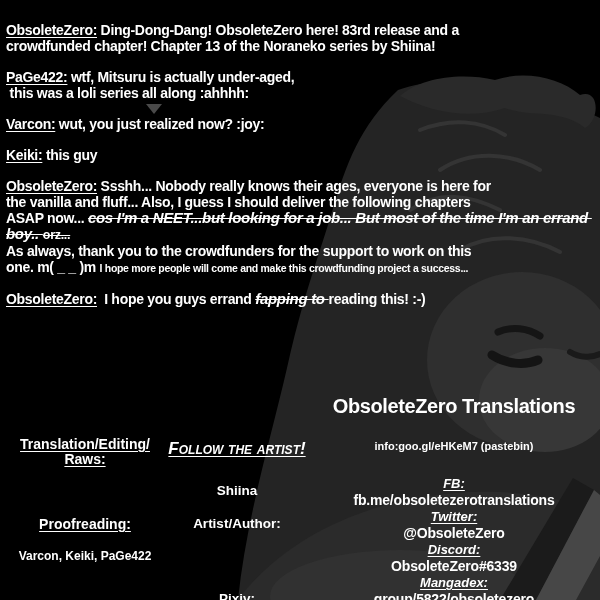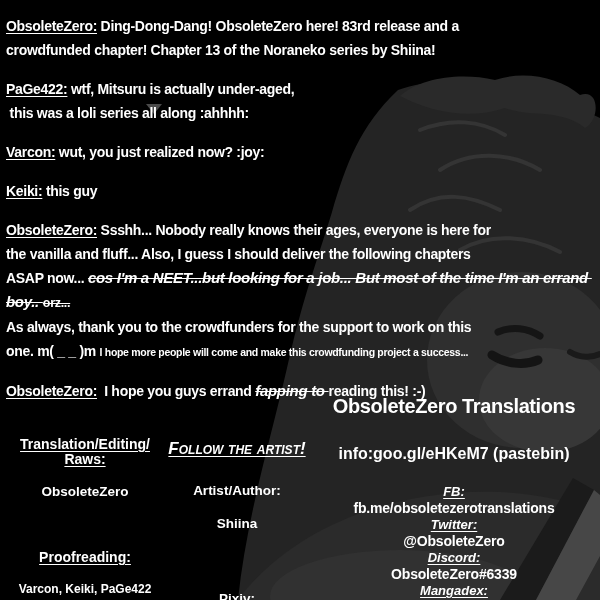--- a/index.html
+++ b/index.html
@@ -5,21 +5,21 @@
   html,body{margin:0;padding:0;}
   body{
     width:600px;height:600px;position:relative;overflow:hidden;
     background:#000;color:#fff;
     font-family:"Liberation Sans",sans-serif;font-weight:bold;
   }
   #bg-art{position:absolute;top:0;left:0;z-index:0;}
   .layer{position:absolute;z-index:2;}
 
   
-  .chat{top:14px;left:6px;width:588px;font-size:14px;line-height:24px;
+  .chat{top:22px;left:6px;width:588px;font-size:14px;line-height:16px;
         letter-spacing:-0.3px;white-space:pre-wrap;}
   .msg{margin-bottom:15px;}
   .speaker{text-decoration:underline;text-underline-offset:2px;}
   .seg-n{}
   .seg-small{font-size:10.5px;}
   .seg-strike-small{font-size:15px;font-style:italic;text-decoration:line-through;}
   .seg-strike{font-size:12.5px;text-decoration:line-through;}
 
   
   .col{text-align:center;white-space:pre-line;}
@@ -32,21 +32,21 @@
   .plain12{font-size:12px;line-height:13px;}
 
   .block-proof{margin-top:15px;}
   .block-pixiv{margin-top:24px;}
 
   .follow{font-size:17px;font-style:italic;font-variant:small-caps;
           text-decoration:underline;text-underline-offset:2px;margin-bottom:6px;}
 
   .rc-title{font-size:20px;line-height:22px;
             text-underline-offset:3px;letter-spacing:-0.4px;}
-  .rc-info{font-size:16px;line-height:14px;margin:12px 0 5px 0;}
+  .rc-info{font-size:11px;line-height:14px;margin:4px 0 5px 0;}
   .rc-label{font-size:13px;line-height:16px;font-style:italic;
             text-decoration:underline;text-underline-offset:2px;}
   .rc-value{font-size:14px;line-height:17px;letter-spacing:-0.2px;}
 </style>
 </head>
 <body>
 
 <svg id="bg-art" width="600" height="600" viewBox="0 0 600 600">
 
   <path fill="#242424" d="M398,90 C360,126 346,164 332,212 C318,258 302,300 287,368
@@ -81,32 +81,31 @@
 crowdfunded chapter! Chapter 13 of the Noraneko series by Shiina!</span></div><div class="msg"><span class="speaker">PaGe422:</span><span class="seg-n"> wtf, Mitsuru is actually under-aged,
  this was a loli series all along :ahhhh:</span></div><div class="msg"><span class="speaker">Varcon:</span><span class="seg-n"> wut, you just realized now? :joy:</span></div><div class="msg"><span class="speaker">Keiki:</span><span class="seg-n"> this guy</span></div><div class="msg"><span class="speaker">ObsoleteZero:</span><span class="seg-n"> Ssshh... Nobody really knows their ages, everyone is here for
 the vanilla and fluff... Also, I guess I should deliver the following chapters
 ASAP now... </span><span class="seg-strike-small">cos I'm a NEET...but looking for a job... But most of the time I'm an errand boy.. </span><span class="seg-strike">orz...</span><span class="seg-n">
 As always, thank you to the crowdfunders for the support to work on this
 one. m( _ _ )m </span><span class="seg-small">I hope more people will come and make this crowdfunding project a success...</span></div><div class="msg"><span class="speaker">ObsoleteZero:</span><span class="seg-n">  I hope you guys errand </span><span class="seg-strike-small">fapping to </span><span class="seg-n">reading this! :-)</span></div></div>
 
 <div class="layer col col-left">
   <div class="hdr">Translation/Editing/
 Raws:</div>
-  <div class="plain14">ObsoleteZero</div>
   <div class="block-proof">
     <div class="hdr">Proofreading:</div>
     <div class="plain12">Varcon, Keiki, PaGe422</div>
   </div>
   
 </div>
 
 <div class="layer col col-mid">
   <div class="follow">Follow the artist!</div>
+  <div class="plain14">Shiina</div>
   <div class="plain14">Artist/Author:</div>
-  <div class="plain14">Shiina</div>
   <div class="block-pixiv">
     <div class="plain14">Pixiv:</div>
     
   </div>
   
 </div>
 
 <div class="layer col col-right">
   <div class="rc-title">ObsoleteZero Translations</div>
   <div class="rc-info">info:goo.gl/eHKeM7 (pastebin)</div>

